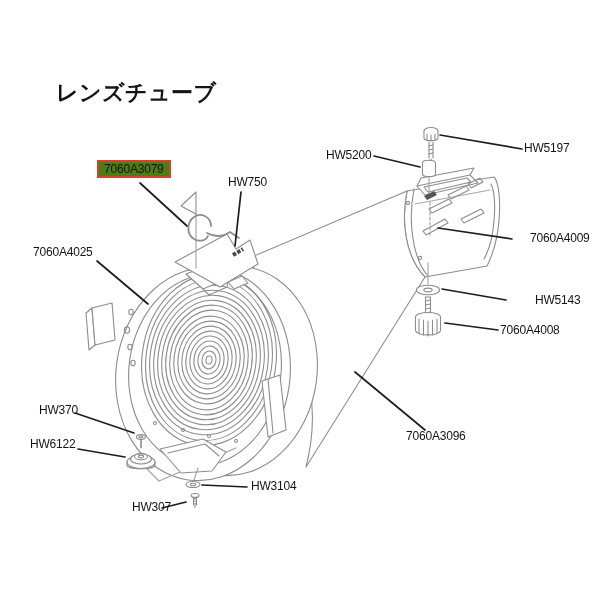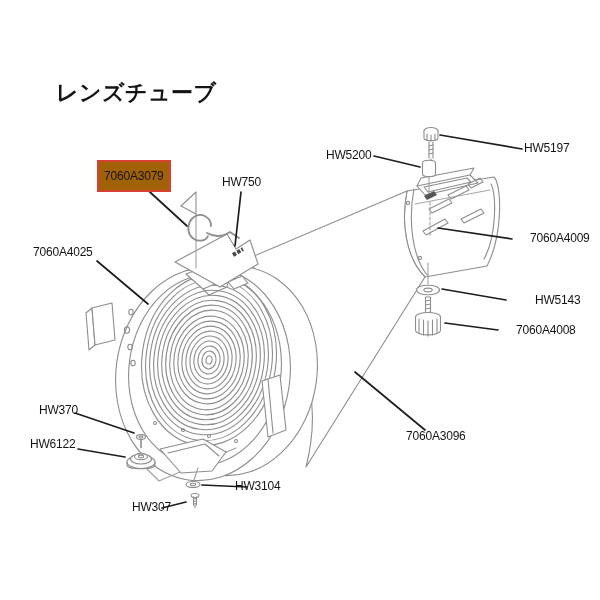--- a/index.html
+++ b/index.html
@@ -3,21 +3,21 @@
 <meta charset="utf-8">
 <style>
   html,body{margin:0;padding:0;background:#ffffff;}
   .canvas{position:relative;width:600px;height:600px;background:#fff;overflow:hidden;
           font-family:"Liberation Sans",sans-serif;}
   .canvas svg{position:absolute;left:0;top:0;}
   .title{position:absolute;left:56px;top:78px;font-size:22px;font-weight:bold;
          color:#141414;letter-spacing:0.5px;white-space:nowrap;}
   .plabel{position:absolute;font-size:12px;font-weight:normal;color:#141414;
           letter-spacing:-0.2px;white-space:nowrap;line-height:1.2;}
-  .plabel.hl{border:2px solid #d8402f;padding:7px 5px;background:#a16207;}
+  .plabel.hl{border:2px solid #d8402f;padding:0 5px;background:#4d7c0f;}
 </style>
 </head>
 <body>
 
 <div class="canvas">
 
   <svg width="600" height="600" viewBox="0 0 600 600">
     <g fill="none" stroke="#8d8d8d" stroke-width="1.1" stroke-linecap="round" stroke-linejoin="round">
 
       <g>
@@ -172,26 +172,26 @@
       <path d="M78,449 L125,457"></path>
       <path d="M425,430 L355,372"></path>
       <path d="M247,487 L202,485"></path>
       <path d="M162,508 L186,502"></path>
     </g>
   </svg>
 
   <div class="title">レンズチューブ</div>
 
   <div class="plabel hl" style="left:97px;top:160px;">7060A3079</div>
-  <div class="plabel" style="left:222px;top:175px;">HW750</div>
+  <div class="plabel" style="left:228px;top:175px;">HW750</div>
   <div class="plabel" style="left:326px;top:148px;">HW5200</div>
   <div class="plabel" style="left:524px;top:141px;text-align:right;">HW5197</div>
   <div class="plabel" style="left:530px;top:231px;">7060A4009</div>
   <div class="plabel" style="left:535px;top:293px;">HW5143</div>
-  <div class="plabel" style="left:516px;top:323px;">7060A4008</div>
+  <div class="plabel" style="left:500px;top:323px;">7060A4008</div>
   <div class="plabel" style="left:33px;top:245px;text-align:center;">7060A4025</div>
   <div class="plabel" style="left:32px;top:403px;padding-left:7px;">HW370</div>
   <div class="plabel" style="left:30px;top:437px;">HW6122</div>
   <div class="plabel" style="left:406px;top:429px;">7060A3096</div>
-  <div class="plabel" style="left:235px;top:479px;">HW3104</div>
+  <div class="plabel" style="left:251px;top:479px;">HW3104</div>
   <div class="plabel" style="left:124px;top:500px;padding-left:8px;">HW307</div>
 
 </div>
 
 </body></html>

